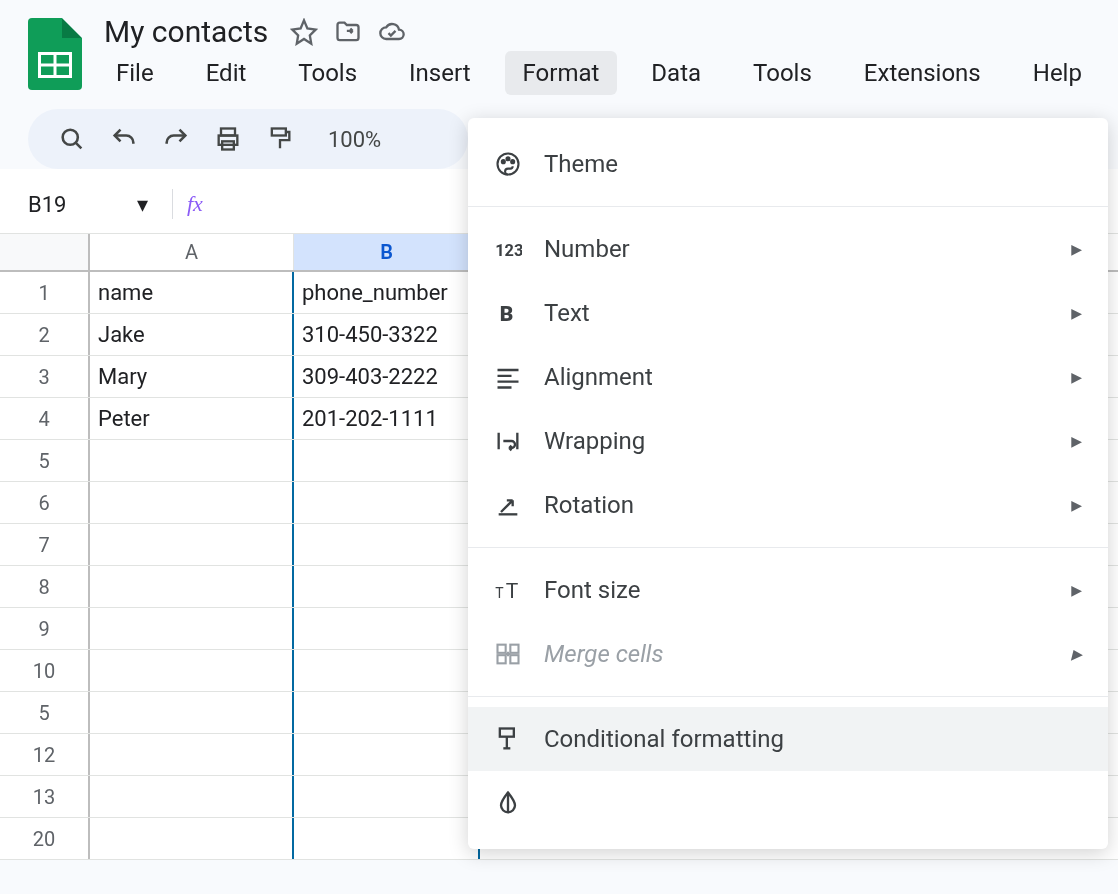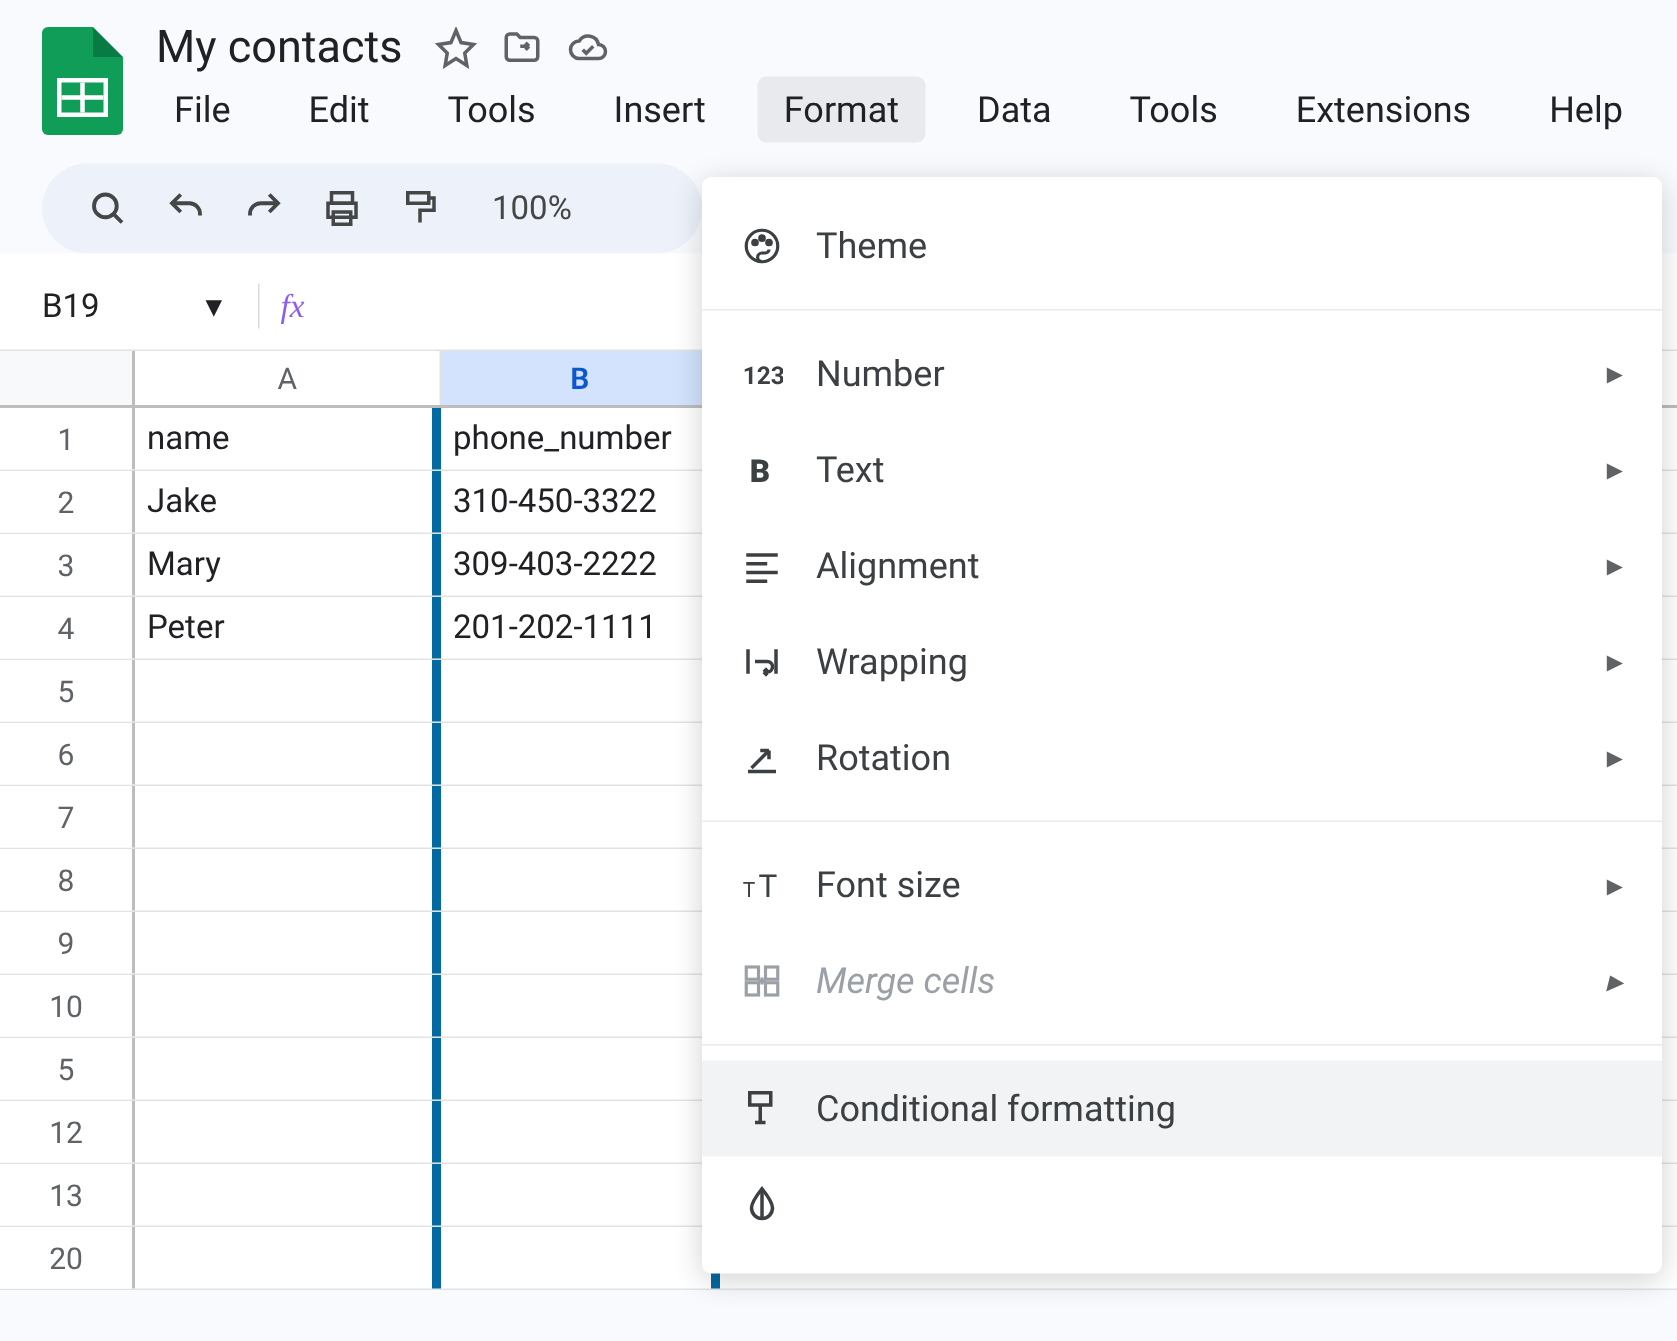--- a/index.html
+++ b/index.html
@@ -176,21 +176,21 @@
     display:flex; align-items:center; justify-content:center;
     font-size:20px;
     color:#5f6368;
     background:#fff;
     border-right: 2px solid #bdbdbd;
   }
   .cell {
     display:flex; align-items:center;
     padding: 0 8px;
     font-size: 22px;
-    border-right:6px solid #0369a1;
+    border-right:2px solid #0369a1;
   }
   .cell.a { width:204px; }
   .cell.b { width:186px; }
 
   .dropdown {
     position:absolute;
     left: 468px;
     top: 118px;
     width: 640px;
     background:#fff;

